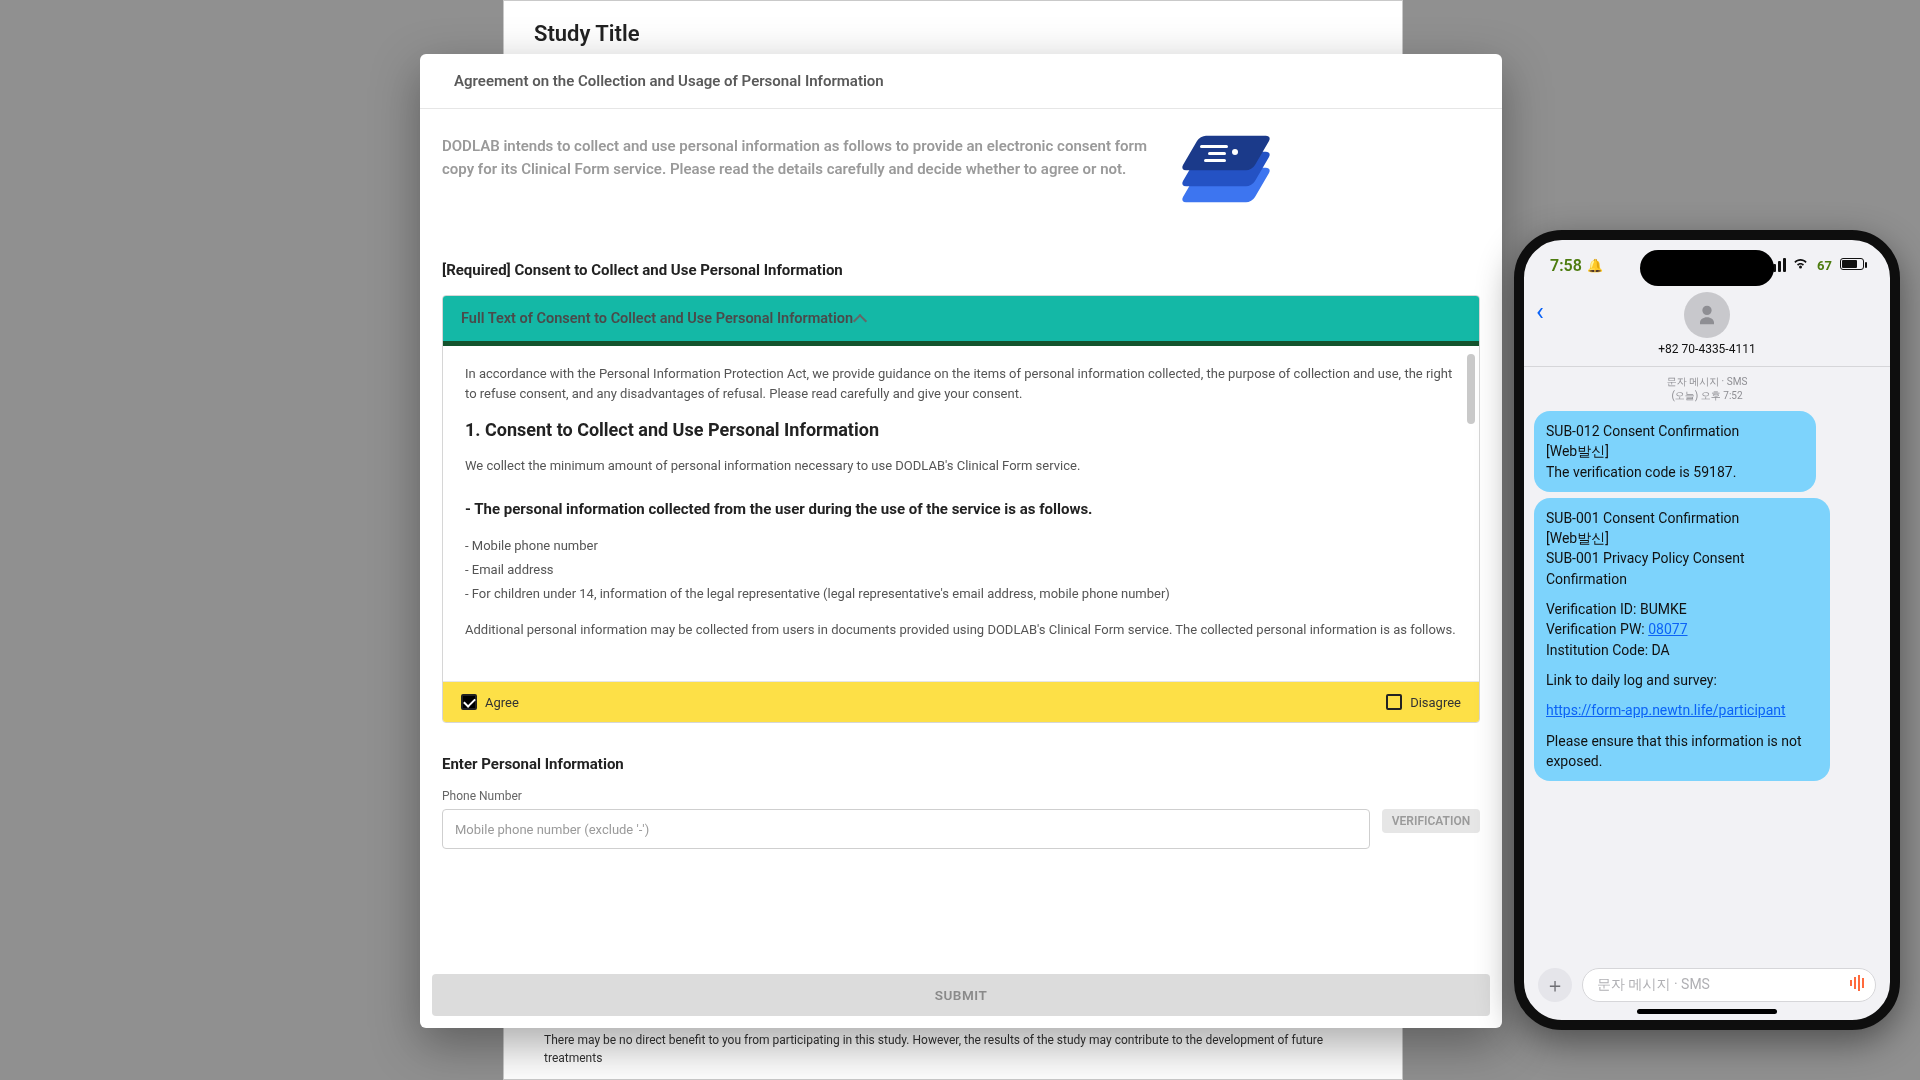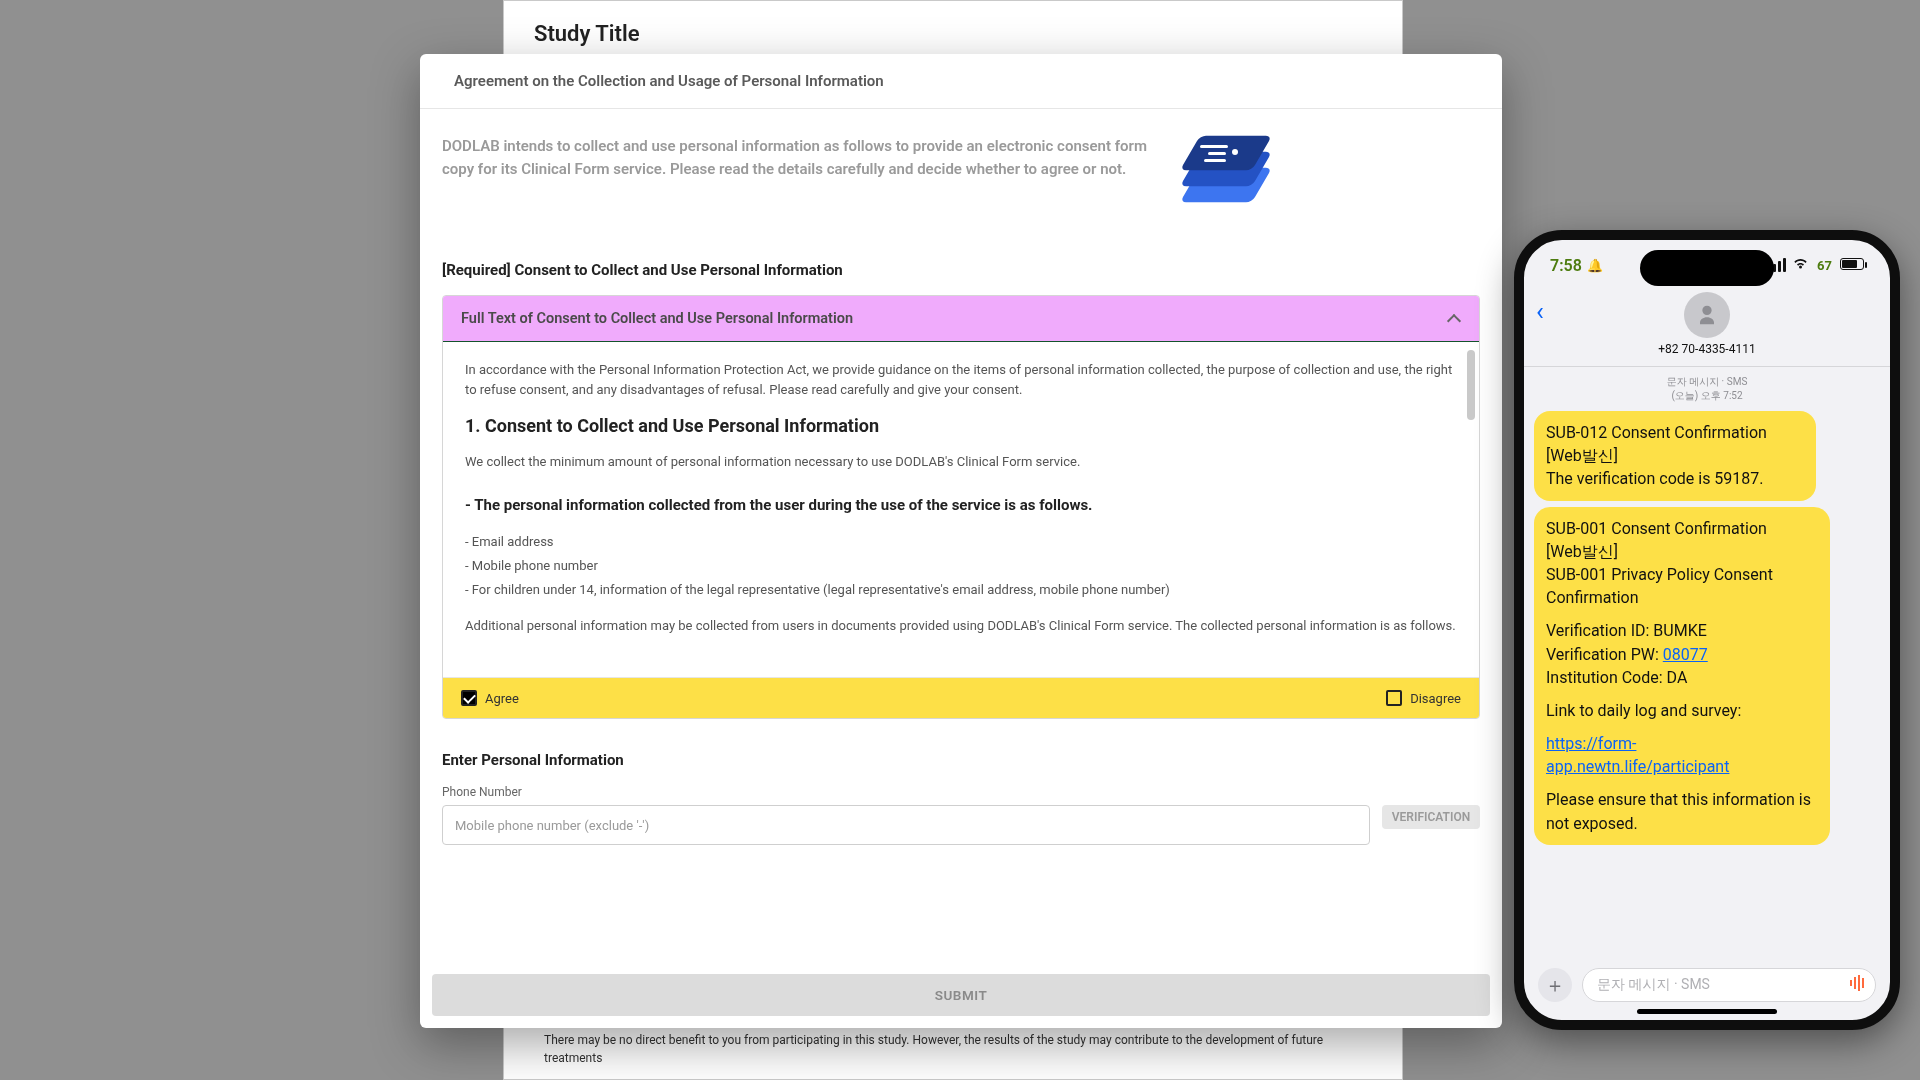--- a/index.html
+++ b/index.html
@@ -46,22 +46,22 @@
 .logo-lines .ll2 { width: 18px; top: 9px; left: 8px; }
 .logo-lines .ll3 { width: 22px; top: 16px; left: 4px; }
 .logo-dot { position: absolute; width: 6px; height: 6px; background:#fff; border-radius:50%; top: 20px; left: 50px; }
 
 .section-title { font-size: 15px; font-weight: 700; color: #222; margin-bottom: 16px; }
 
 .accordion {
   border: 1px solid #d6d6d6; border-radius: 4px; overflow: hidden;
 }
 .acc-header {
-  display: flex; align-items: center; justify-content: space-between;
-  padding: 14px 18px; background: #f0abfc; border-bottom: 1px solid #14532d;
+  display: flex; align-items: center; 
+  padding: 14px 18px; background: #14b8a6; border-bottom: 5px solid #14532d;
   cursor: pointer;
 }
 .acc-header-title { font-size: 14.5px; font-weight: 600; color: #4a4a4a; }
 .chev { width: 14px; height: 14px; display:inline-block; position: relative; }
 .chev::before { content:''; position:absolute; top:4px; left:2px; width:8px; height:8px; border-right:2px solid #666; border-bottom:2px solid #666; transform: rotate(-135deg); }
 
 .acc-body {
   position: relative; height: 336px; padding: 18px 22px 18px 22px; overflow: hidden;
   font-size: 13px; color: #555; line-height: 1.55;
   border-bottom: 1px solid #e6e6e6;
@@ -128,21 +128,21 @@
 
 .msg-nav { position: relative; text-align:center; padding: 2px 0 10px; border-bottom:1px solid #d6d6d9; }
 .back-chev { position:absolute; left:12px; top:6px; color:#0b63f6; font-size:26px; font-weight:400; }
 .avatar { width:46px; height:46px; border-radius:50%; background:#c8c8cc; margin:0 auto 4px; display:flex; align-items:center; justify-content:center; }
 .avatar svg { width:28px; height:28px; fill:#8e8e93; }
 .sender-num { font-size:12px; color:#111; }
 .thread-meta { text-align:center; font-size:10px; color:#8e8e93; padding:8px 0 2px; line-height:1.4; }
 
 .bubble {
   max-width: 282px; margin: 6px 10px 6px 10px; padding: 10px 12px;
-  background:#fde047; border-radius:16px; font-size:16px; color:#111; line-height:1.45;
+  background:#7dd3fc; border-radius:16px; font-size:14px; color:#111; line-height:1.45;
   position: relative;
 }
 .bubble .b-title { font-weight:400; }
 .bubble .b-line { }
 .bubble .b-link { color:#0b63f6; text-decoration: underline; }
 .bubble.wide { max-width: 296px; }
 
 .compose-row {
   position:absolute; bottom:18px; left:0; right:0;
   display:flex; align-items:center; gap:10px; padding: 0 14px;
@@ -195,22 +195,22 @@
     <div class="accordion">
       <div class="acc-header">
         <span class="acc-header-title">Full Text of Consent to Collect and Use Personal Information</span>
         <span class="chev"></span>
       </div>
       <div class="acc-body">
         <div class="acc-p">In accordance with the Personal Information Protection Act, we provide guidance on the items of personal information collected, the purpose of collection and use, the right to refuse consent, and any disadvantages of refusal. Please read carefully and give your consent.</div>
         <div class="acc-h1">1. Consent to Collect and Use Personal Information</div>
         <div class="acc-sub">We collect the minimum amount of personal information necessary to use DODLAB's Clinical Form service.</div>
         <div class="acc-h2">- The personal information collected from the user during the use of the service is as follows.</div>
+        <div class="acc-li">- Mobile phone number</div>
         <div class="acc-li">- Email address</div>
-        <div class="acc-li">- Mobile phone number</div>
         <div class="acc-li">- For children under 14, information of the legal representative (legal representative's email address, mobile phone number)</div>
         <div class="acc-extra">Additional personal information may be collected from users in documents provided using DODLAB's Clinical Form service. The collected personal information is as follows.</div>
         <div class="scrollbar-track">
             <div class="scrollbar-thumb"></div>
           </div>
       </div>
       <div class="acc-footer">
         <label class="chk-row">
           <span class="chk checked"></span>
           <span>Agree</span>

